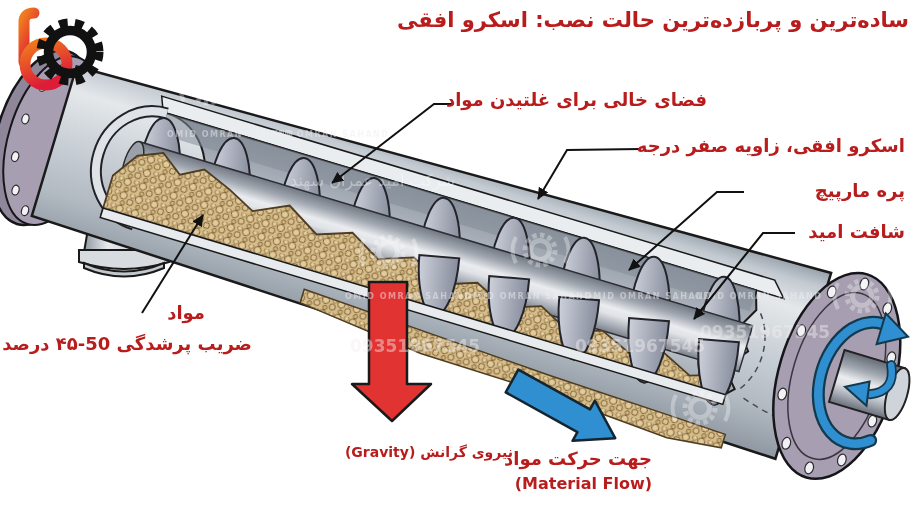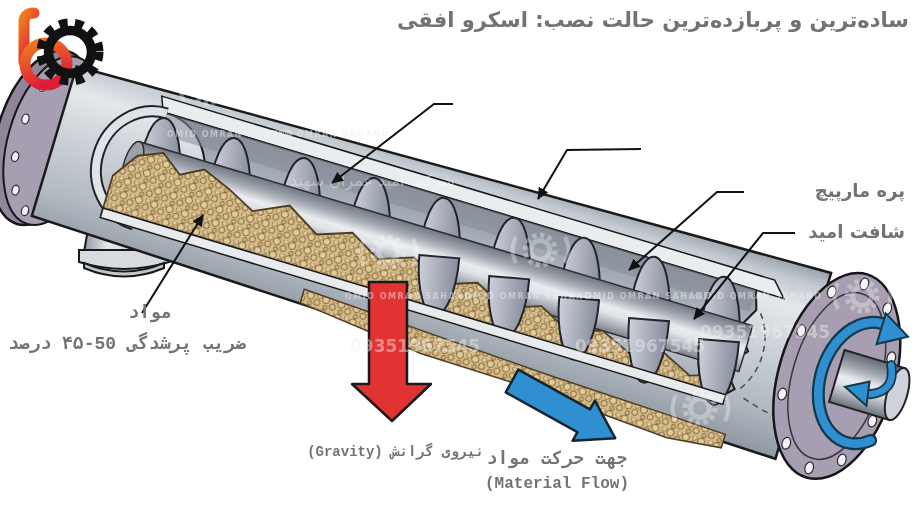--- a/index.html
+++ b/index.html
@@ -1,23 +1,23 @@
 <!DOCTYPE html>
 <html lang="fa"><head>
 <meta charset="utf-8">
 <style>
   html,body{margin:0;padding:0;background:#e8e8e8;}
   .stage{position:relative;width:915px;height:515px;background:#ffffff;overflow:hidden;
          font-family:"DejaVu Sans",sans-serif;}
   .stage svg{position:absolute;left:0;top:0;}
-  .lbl{position:absolute;color:#737373;font-weight:bold;direction:rtl;white-space:nowrap;
+  .lbl{position:absolute;color:#b91c1c;font-weight:bold;direction:rtl;white-space:nowrap;
        font-family:"DejaVu Sans",sans-serif;line-height:1.15;}
   .title{font-size:21px;}
   .call{font-size:18px;}
-  .ctr{text-align:center;font-family:Liberation Mono, monospace;}
+  .ctr{}
 </style>
 </head>
 <body>
 
 <div class="stage">
 
 <svg width="915" height="515" viewBox="0 0 915 515">
   <defs>
     <linearGradient id="bodyGrad" gradientUnits="userSpaceOnUse" x1="0" y1="-96" x2="0" y2="98">
       <stop offset="0" stop-color="#9aa3ad"></stop>
@@ -248,20 +248,22 @@
     </g>
     <g fill="none" stroke="#111111">
       <circle cx="70" cy="52" r="29" stroke-width="9" stroke-dasharray="8.5 7.2"></circle>
       <circle cx="70" cy="52" r="21.5" stroke-width="9.5"></circle>
     </g>
   </g>
 </svg>
 
 <div class="lbl title" style="top:8px;right:6px;">ساده‌ترین و پربازده‌ترین حالت نصب: اسکرو افقی</div>
 
+<div class="lbl call" style="top:90px;right:208px;">فضای خالی برای غلتیدن مواد</div>
+<div class="lbl call" style="top:136px;right:10px;">اسکرو افقی، زاویه صفر درجه</div>
 <div class="lbl call" style="top:181px;right:10px;margin-left:41px;">پره مارپیچ</div>
 <div class="lbl call" style="top:222px;right:10px;">شافت امید</div>
 
 <div class="lbl call ctr" style="top:303px;left:95px;width:110px;">مواد</div>
 <div class="lbl call ctr" style="top:334px;left:2px;width:250px;">ضریب پرشدگی 50-۴۵ درصد</div>
 
 <div class="lbl ctr" style="top:444px;left:278px;width:235px;font-size:14px;">نیروی گرانش (Gravity)</div>
 <div class="lbl ctr" style="top:449px;left:462px;width:190px;font-size:18px;">جهت حرکت مواد</div>
 <div class="lbl ctr" style="top:475px;left:462px;width:190px;font-size:16px;">(Material Flow)</div>
 

